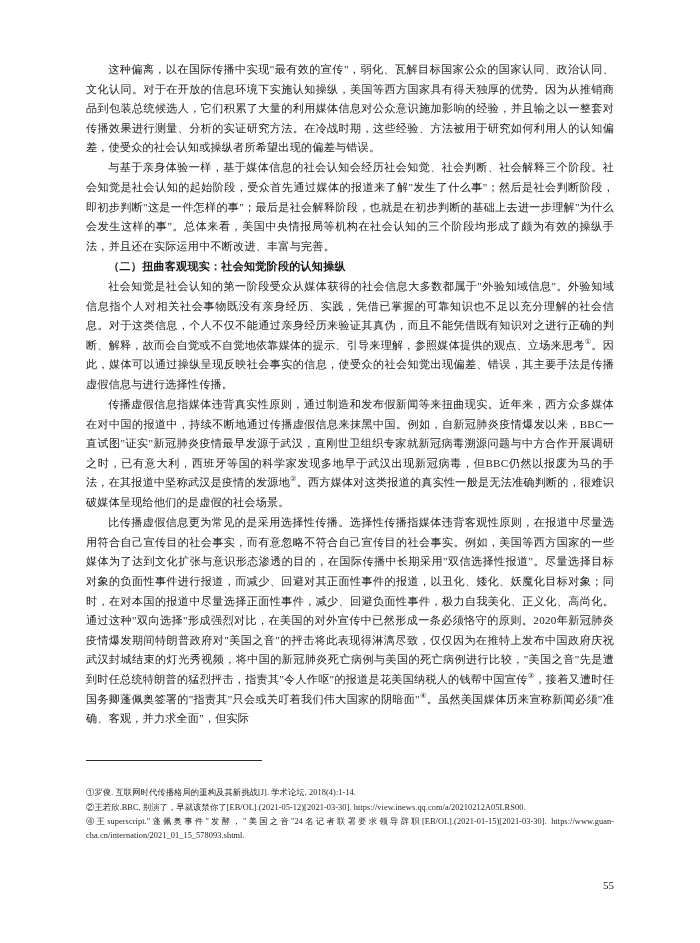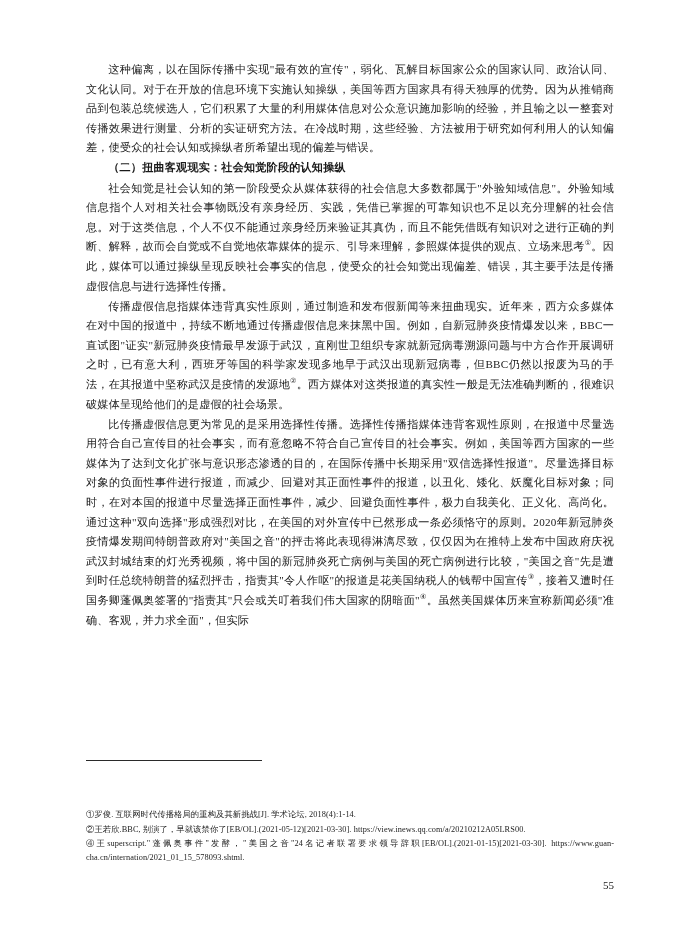--- a/index.html
+++ b/index.html
@@ -44,21 +44,21 @@
   .sep {
     position: absolute;
     left: 86px;
     top: 760px;
     width: 176px;
     border-top: 1px solid #2a2a2a;
   }
   .footnotes {
     position: absolute;
     left: 86px;
-    top: 808px;
+    top: 786px;
     width: 528px;
   }
   .footnotes p {
     margin: 0 0 1px 0;
     font-size: 8.3px;
     line-height: 13.6px;
     text-align: justify;
     text-justify: inter-ideograph;
     letter-spacing: 0.01em;
     color: #222;
@@ -78,20 +78,21 @@
   }
 </style>
 </head>
 <body>
 
 <div class="page">
 
   <div class="content">
     <div class="body-text">
       <p>这种偏离，以在国际传播中实现"最有效的宣传"，弱化、瓦解目标国家公众的国家认同、政治认同、文化认同。对于在开放的信息环境下实施认知操纵，美国等西方国家具有得天独厚的优势。因为从推销商品到包装总统候选人，它们积累了大量的利用媒体信息对公众意识施加影响的经验，并且输之以一整套对传播效果进行测量、分析的实证研究方法。在冷战时期，这些经验、方法被用于研究如何利用人的认知偏差，使受众的社会认知或操纵者所希望出现的偏差与错误。</p>
+      <p>与基于亲身体验一样，基于媒体信息的社会认知会经历社会知觉、社会判断、社会解释三个阶段。社会知觉是社会认知的起始阶段，受众首先通过媒体的报道来了解"发生了什么事"；然后是社会判断阶段，即初步判断"这是一件怎样的事"；最后是社会解释阶段，也就是在初步判断的基础上去进一步理解"为什么会发生这样的事"。总体来看，美国中央情报局等机构在社会认知的三个阶段均形成了颇为有效的操纵手法，并且还在实际运用中不断改进、丰富与完善。</p>
       <p class="heading">（二）扭曲客观现实：社会知觉阶段的认知操纵</p>
       <p>社会知觉是社会认知的第一阶段受众从媒体获得的社会信息大多数都属于"外验知域信息"。外验知域信息指个人对相关社会事物既没有亲身经历、实践，凭借已掌握的可靠知识也不足以充分理解的社会信息。对于这类信息，个人不仅不能通过亲身经历来验证其真伪，而且不能凭借既有知识对之进行正确的判断、解释，故而会自觉或不自觉地依靠媒体的提示、引导来理解，参照媒体提供的观点、立场来思考<sup>①</sup>。因此，媒体可以通过操纵呈现反映社会事实的信息，使受众的社会知觉出现偏差、错误，其主要手法是传播虚假信息与进行选择性传播。</p>
       <p>传播虚假信息指媒体违背真实性原则，通过制造和发布假新闻等来扭曲现实。近年来，西方众多媒体在对中国的报道中，持续不断地通过传播虚假信息来抹黑中国。例如，自新冠肺炎疫情爆发以来，BBC一直试图"证实"新冠肺炎疫情最早发源于武汉，直刚世卫组织专家就新冠病毒溯源问题与中方合作开展调研之时，已有意大利，西班牙等国的科学家发现多地早于武汉出现新冠病毒，但BBC仍然以报废为马的手法，在其报道中坚称武汉是疫情的发源地<sup>②</sup>。西方媒体对这类报道的真实性一般是无法准确判断的，很难识破媒体呈现给他们的是虚假的社会场景。</p>
       <p>比传播虚假信息更为常见的是采用选择性传播。选择性传播指媒体违背客观性原则，在报道中尽量选用符合自己宣传目的社会事实，而有意忽略不符合自己宣传目的社会事实。例如，美国等西方国家的一些媒体为了达到文化扩张与意识形态渗透的目的，在国际传播中长期采用"双信选择性报道"。尽量选择目标对象的负面性事件进行报道，而减少、回避对其正面性事件的报道，以丑化、矮化、妖魔化目标对象；同时，在对本国的报道中尽量选择正面性事件，减少、回避负面性事件，极力自我美化、正义化、高尚化。通过这种"双向选择"形成强烈对比，在美国的对外宣传中已然形成一条必须恪守的原则。2020年新冠肺炎疫情爆发期间特朗普政府对"美国之音"的抨击将此表现得淋漓尽致，仅仅因为在推特上发布中国政府庆祝武汉封城结束的灯光秀视频，将中国的新冠肺炎死亡病例与美国的死亡病例进行比较，"美国之音"先是遭到时任总统特朗普的猛烈抨击，指责其"令人作呕"的报道是花美国纳税人的钱帮中国宣传<sup>③</sup>，接着又遭时任国务卿蓬佩奥签署的"指责其"只会或关叮着我们伟大国家的阴暗面"<sup>④</sup>。虽然美国媒体历来宣称新闻必须"准确、客观，并力求全面"，但实际</p>
     </div>
   </div>
 
   <div class="sep"></div>
 
   <div class="footnotes">

